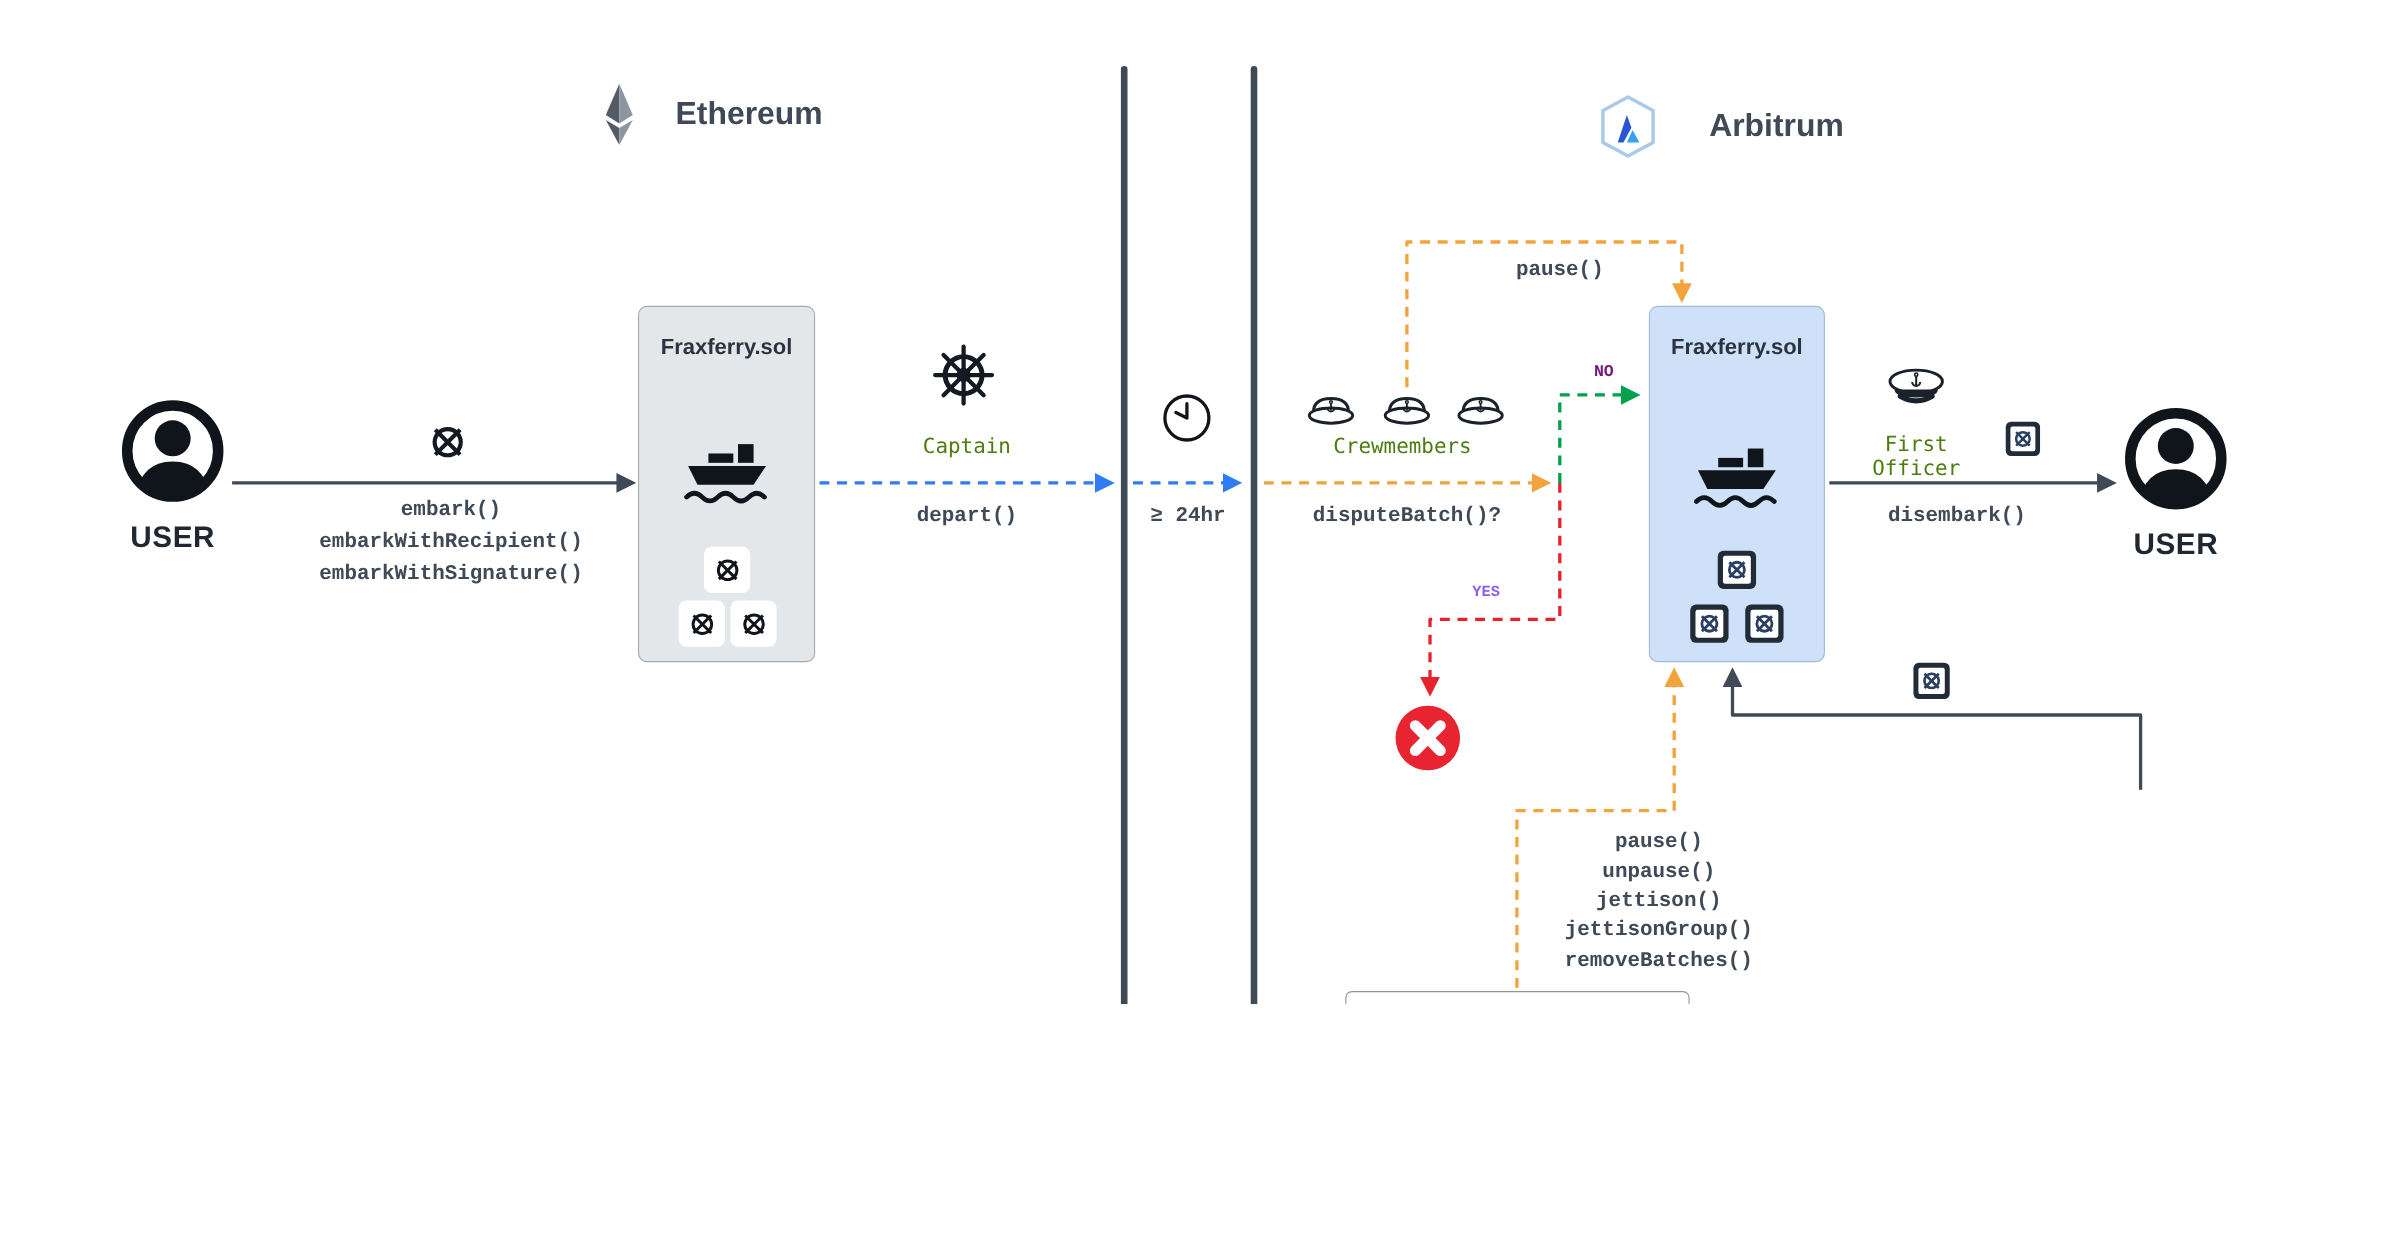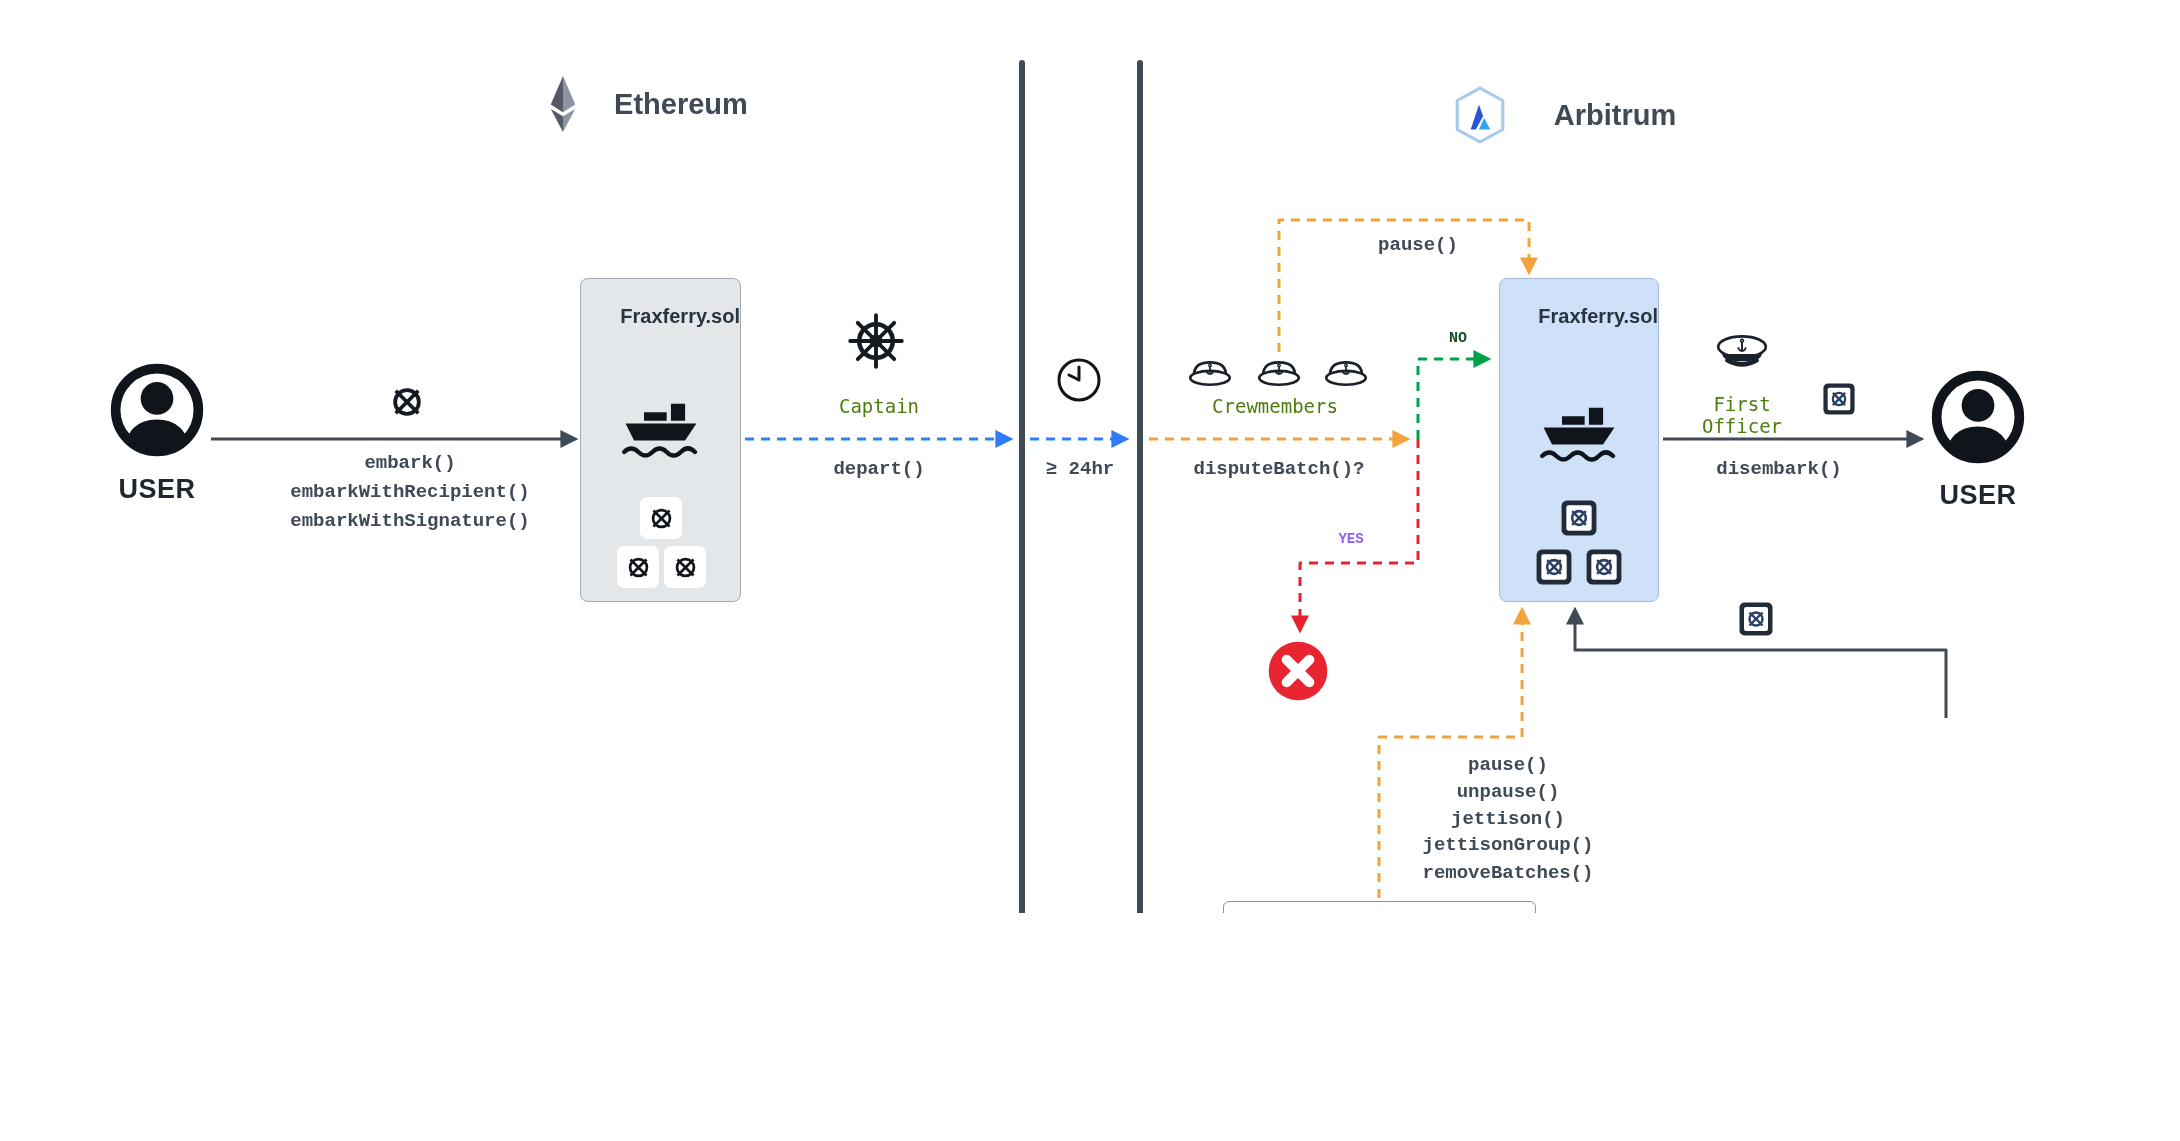--- a/index.html
+++ b/index.html
@@ -9,23 +9,23 @@
   .ctr{transform:translate(-50%,-50%)}
   .lbl{position:absolute;transform:translate(-50%,-50%);white-space:nowrap;color:#3f4a56}
   .mono{font-family:Liberation Mono, monospace;font-weight:bold;font-size:19px;color:#3f4a56}
   .mono-reg{font-family:"DejaVu Sans Mono",monospace;font-weight:normal;font-size:19px;color:#4d7c0f}
   .big{font-weight:bold;font-size:27px;color:#1f2730;letter-spacing:.5px}
   .chain{font-weight:bold;font-size:29px;color:#3f4a56}
   .box{position:absolute;border-radius:8px}
   .box-gray{background:#e4e7ea;border:1.5px solid #a2a9b0}
   .box-blue{background:#cfe1f8;border:1.5px solid #9db9dc}
   .box-white{background:#ffffff;border:1.5px solid #8d949b;border-radius:6px}
-  .box-title{position:absolute;top:26px;left:0;right:0;text-align:right;font-weight:bold;font-size:20px;color:#2a3440}
+  .box-title{position:absolute;top:26px;left:0;right:0;text-align:center;font-weight:bold;font-size:20px;color:#2a3440}
   .tile{position:absolute;background:#fff;border-radius:7px;display:flex;align-items:center;justify-content:center;transform:translate(-50%,-50%)}
-  .no-lbl{color:#14532d;font-size:15px}
+  .no-lbl{color:#701a75;font-size:15px}
   .yes-lbl{color:#8b5cf6;font-size:14px}
   .owner-title{position:absolute;top:28px;left:0;right:0;text-align:center;font-weight:bold;font-size:26px;letter-spacing:2px;color:#0f766e}
   .gnosis-row{position:absolute;left:50%;top:128px;transform:translate(-50%,-50%);display:flex;align-items:center;gap:11px}
   .gn-name{font-weight:bold;font-size:19px;color:#00705c;display:block}
   .gn-sub{font-size:18px;color:#00a189;display:block}
   #connectors{position:absolute;left:0;top:0}
   #connectors .divider{stroke:#3f4a56;stroke-width:6;stroke-linecap:round}
   #connectors .solid{stroke:#3f4a56;stroke-width:3;fill:none;stroke-linejoin:round}
   #connectors .dash{stroke-width:3;fill:none;stroke-dasharray:9 7;stroke-linejoin:round}
   #connectors .blue{stroke:#2e7df6}

